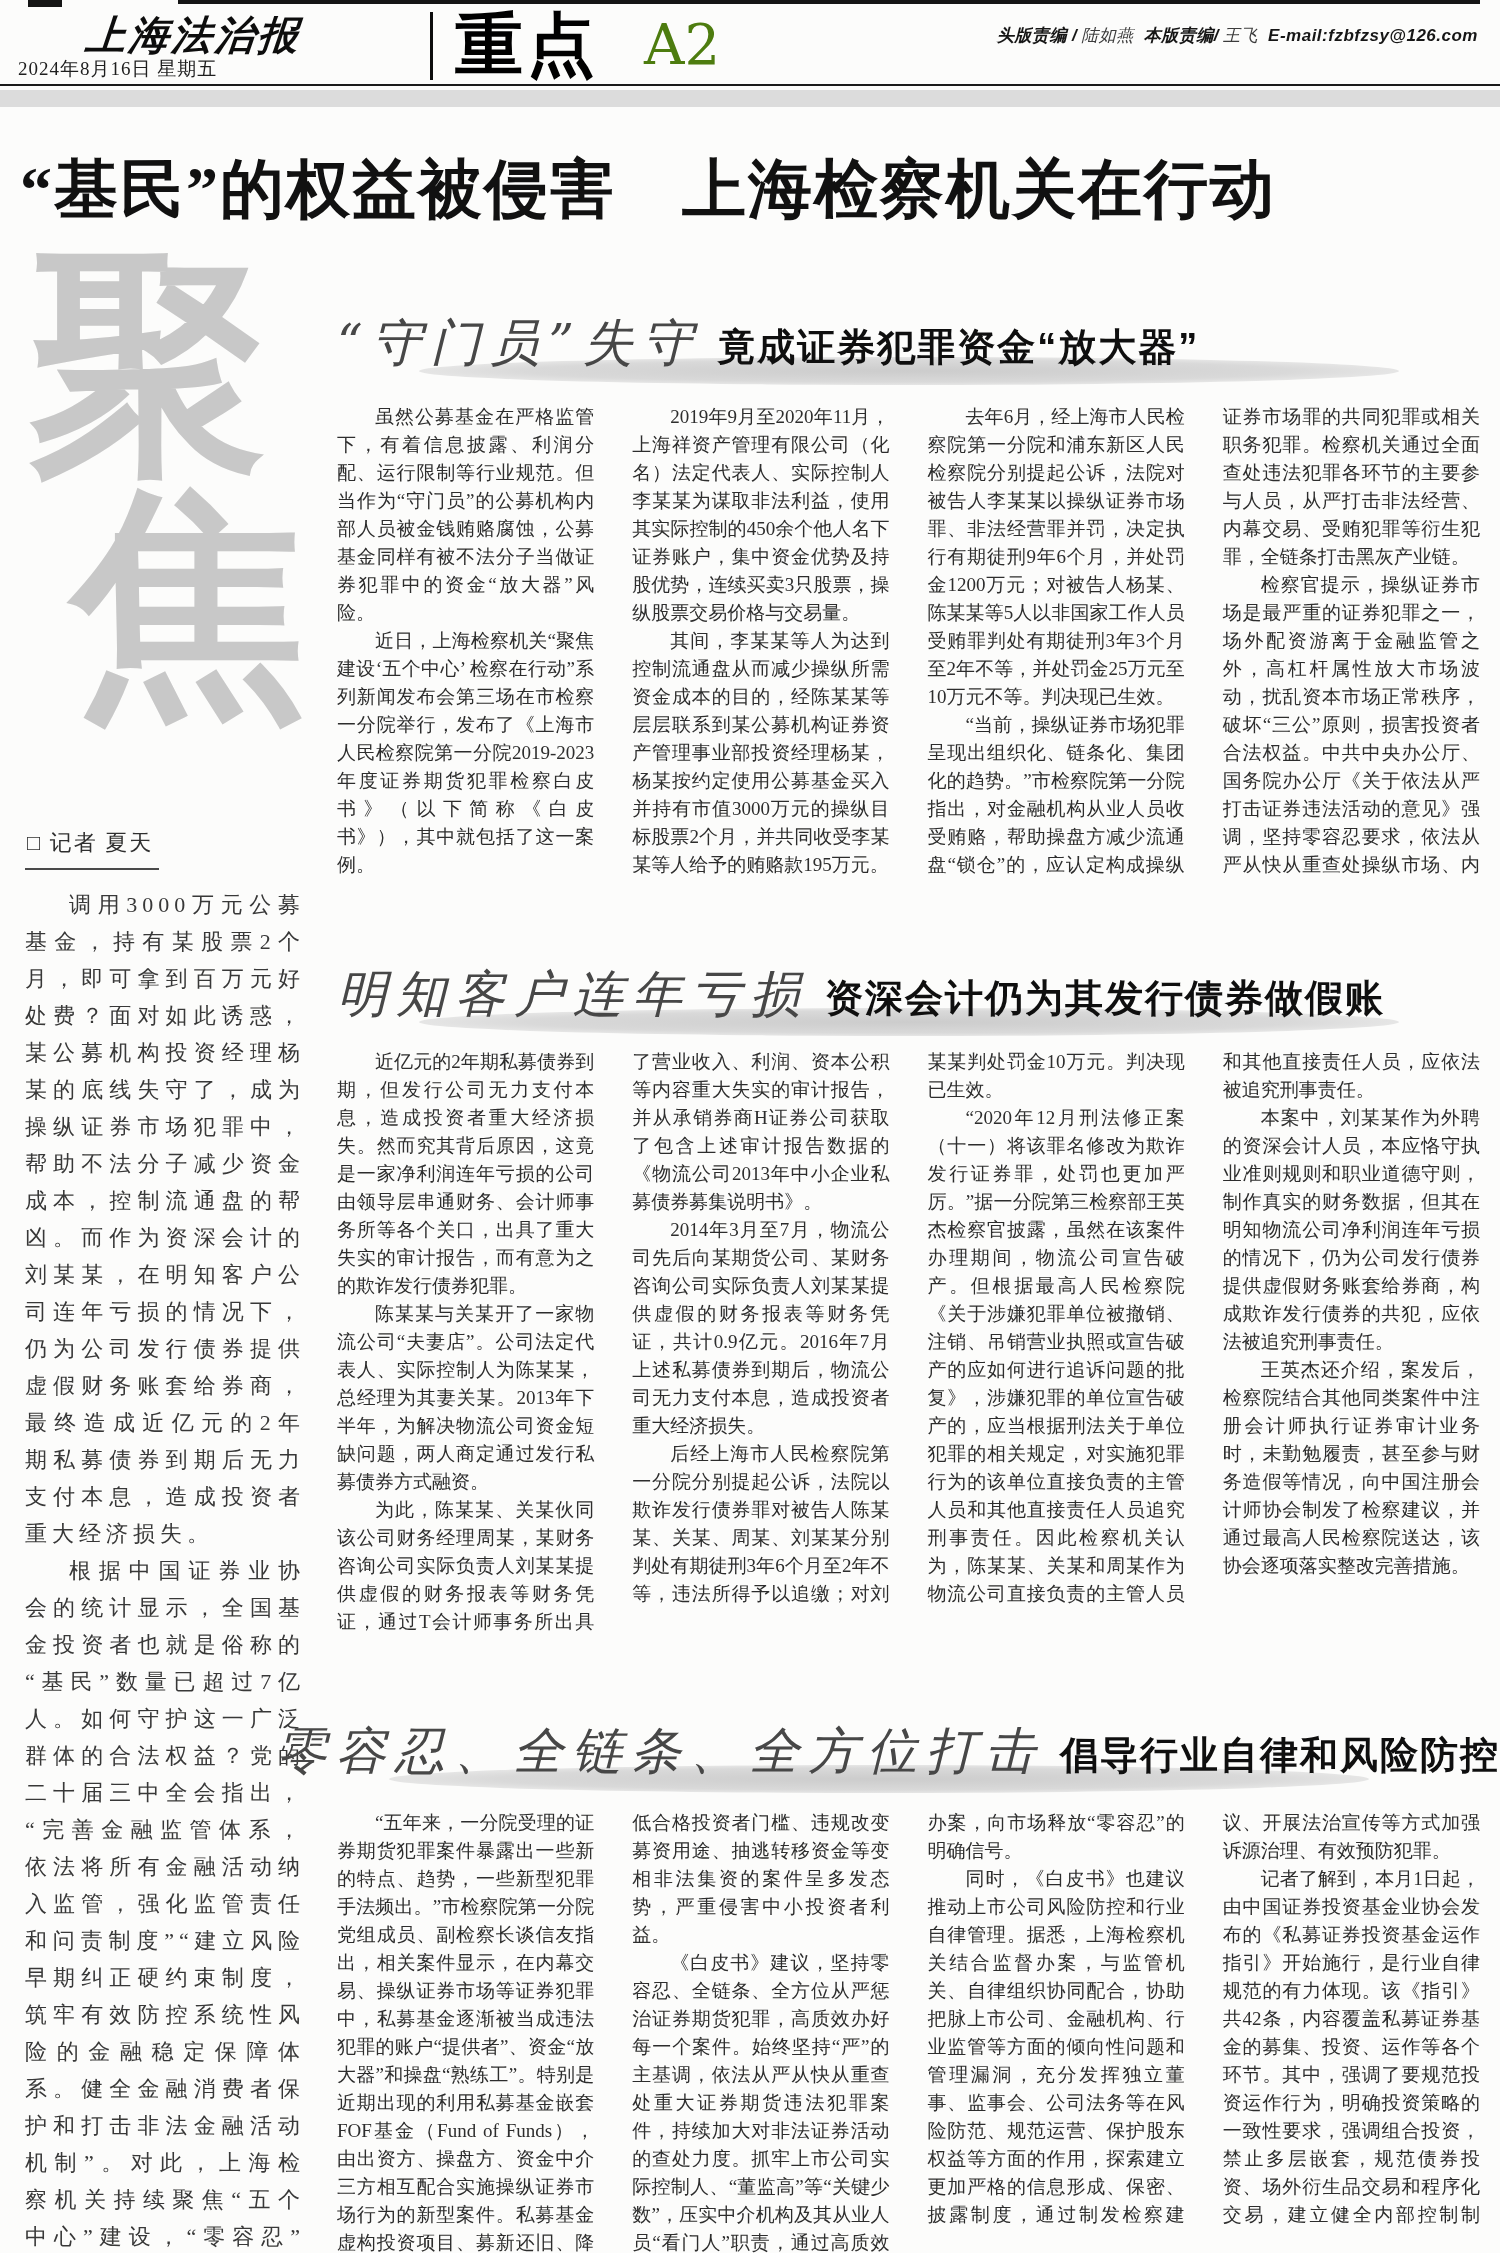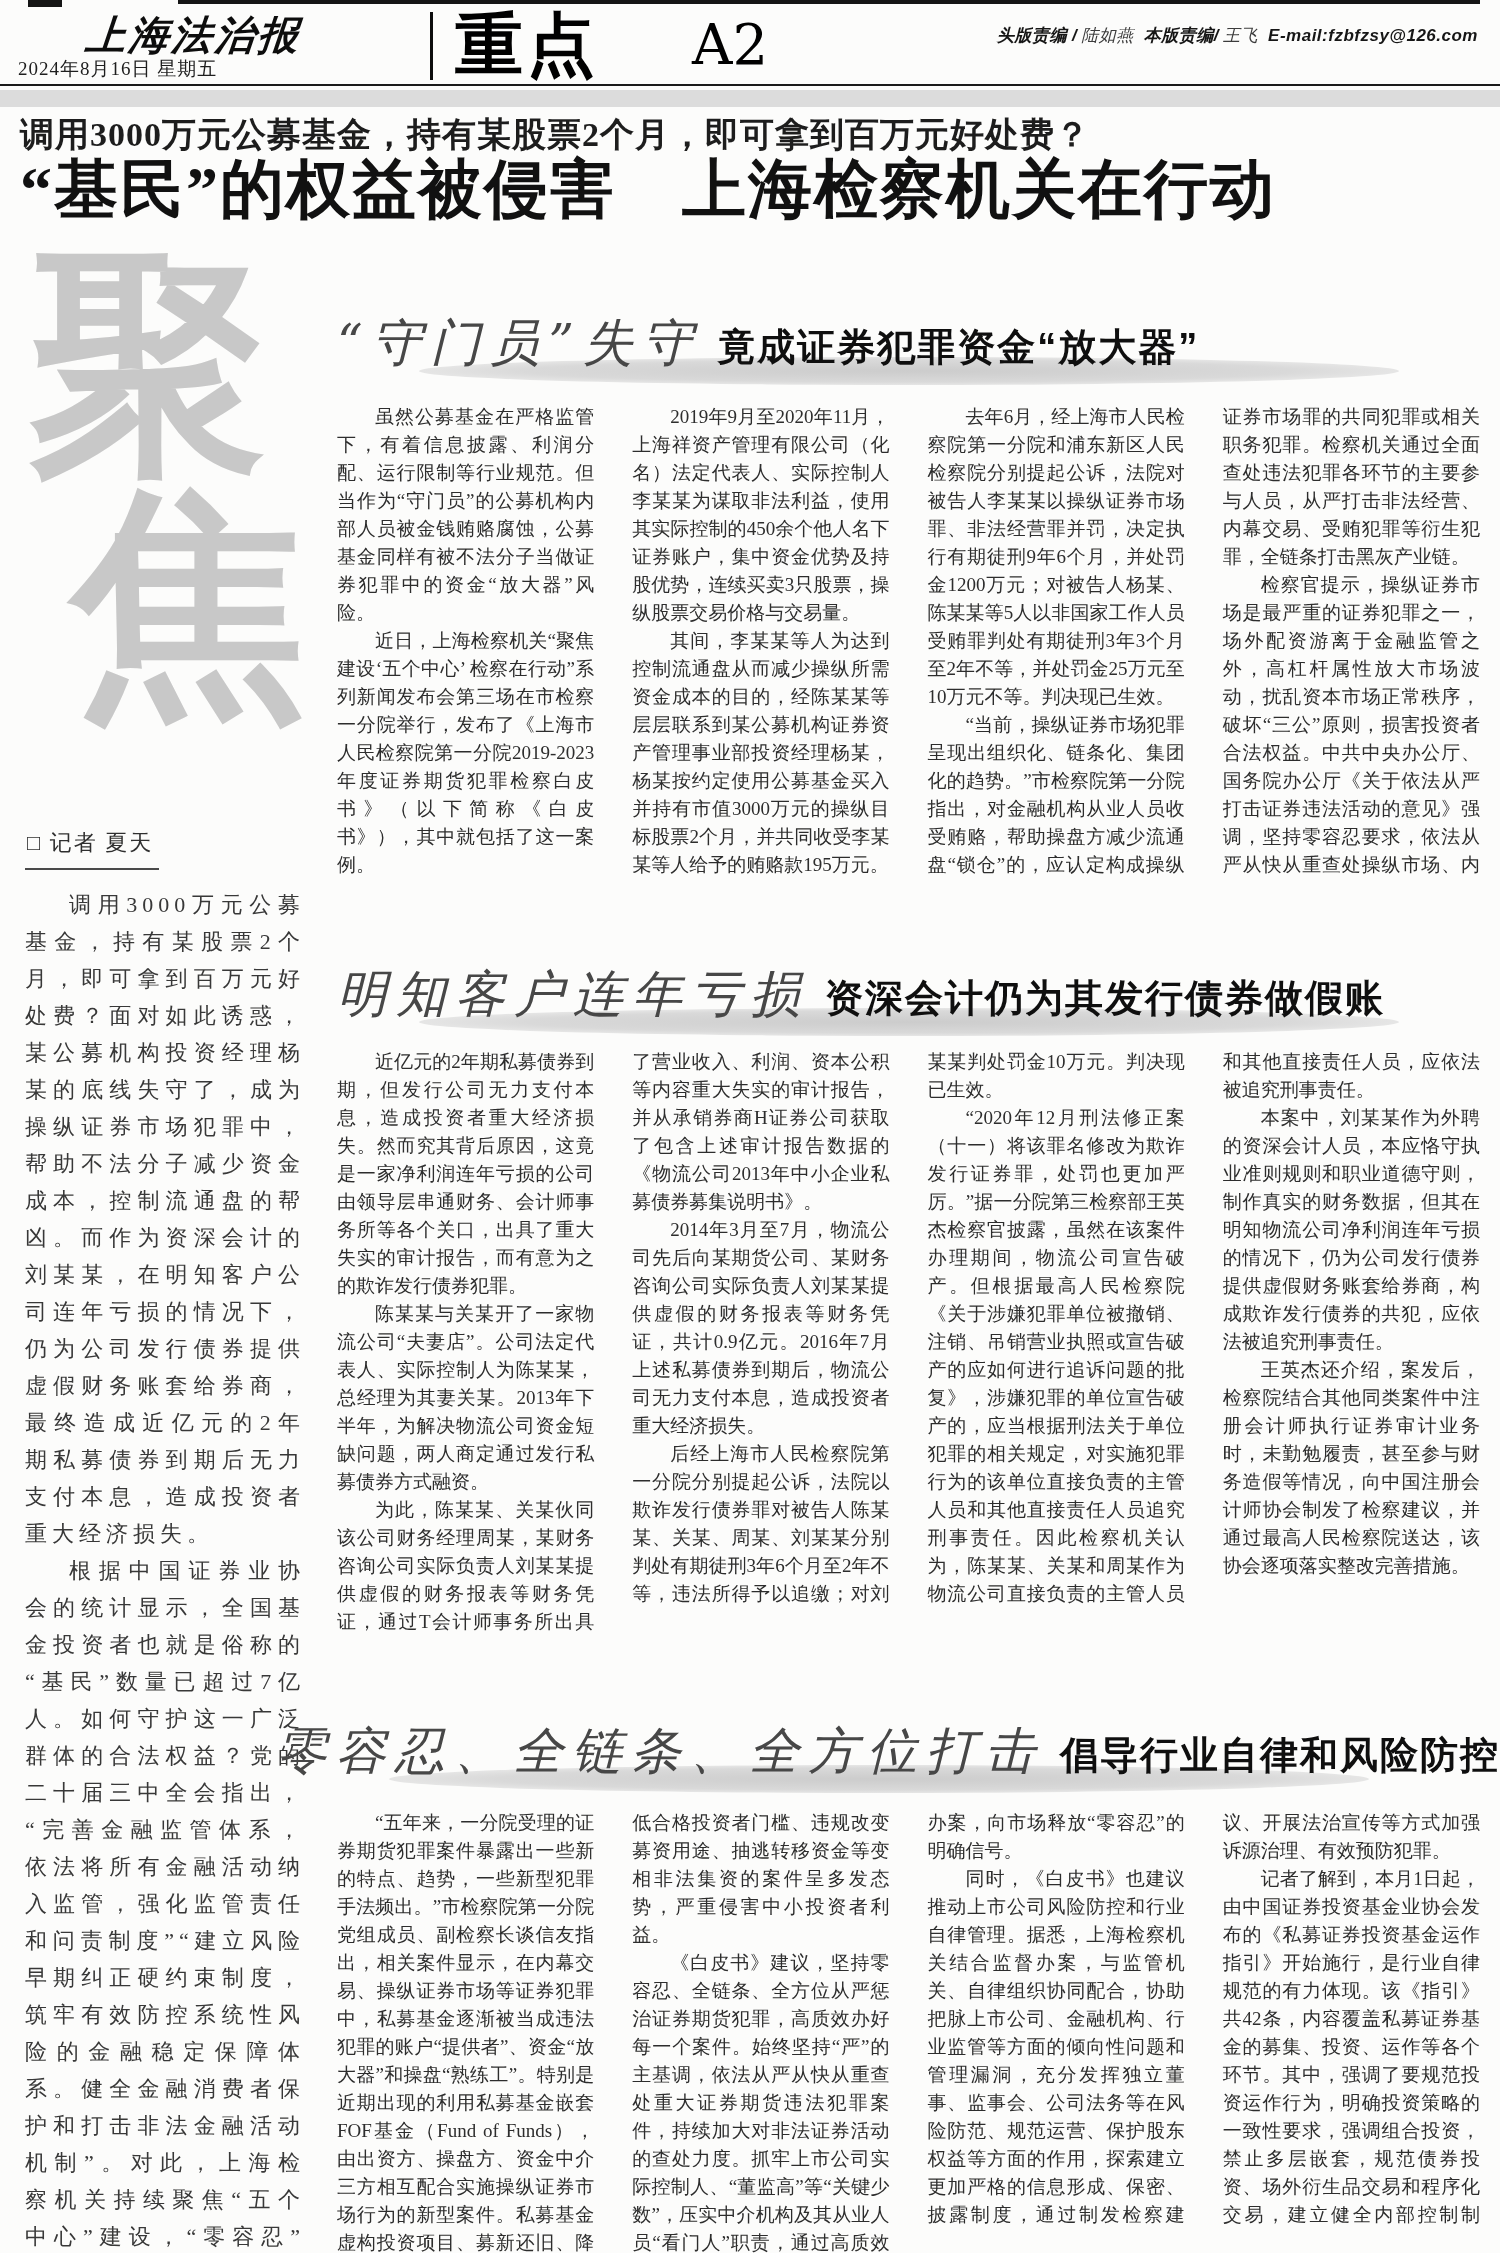--- a/index.html
+++ b/index.html
@@ -8,21 +8,21 @@
   
   .top-rule{position:absolute;left:178px;top:0;width:1302px;height:4px;background:#151515;}
   .top-mark{position:absolute;left:28px;top:0;width:34px;height:7px;background:#151515;}
   
   .masthead{position:absolute;left:86px;top:8px;font-size:40px;font-weight:bold;font-style:italic;
             transform:skewX(-5deg);letter-spacing:3px;color:#0d0d0d;}
   .dateline{position:absolute;left:18px;top:56px;font-size:19px;letter-spacing:1px;color:#1e1e1e;}
   .vdiv{position:absolute;left:430px;top:12px;width:3px;height:68px;background:#0d0d0d;}
   .section-name{position:absolute;left:455px;top:0px;font-size:68px;font-weight:900;
                 font-family:"Liberation Sans",sans-serif;color:#000;letter-spacing:4px;}
-  .page-no{position:absolute;left:692px;top:12px;font-size:56px;color:#000000;
+  .page-no{position:absolute;left:644px;top:12px;font-size:56px;color:#4d7c0f;
            font-family:"DejaVu Serif",serif;}
   .editors{position:absolute;right:22px;top:24px;font-size:17px;color:#161616;letter-spacing:.5px;}
   .editors b{font-family:"Liberation Sans",sans-serif;font-weight:bold;font-style:italic;}
   .editors .nm{color:#3c3c3c;font-style:italic;margin:0 10px 0 4px;}
   .header-rule{position:absolute;left:0;top:84px;width:100%;height:2px;background:#1a1a1a;}
   .gray-band{position:absolute;left:0;top:90px;width:100%;height:17px;background:#dcdcdc;}
   
   .kicker{position:absolute;left:20px;top:112px;font-size:34px;font-weight:bold;color:#1d1d1d;
           letter-spacing:1px;white-space:nowrap;}
   .headline{position:absolute;left:20px;top:146px;width:1462px;font-size:64px;font-weight:900;
@@ -69,21 +69,20 @@
   <div class="dateline">2024年8月16日 星期五</div>
   <div class="vdiv"></div>
   <div class="section-name">重点</div>
   <div class="page-no">A2</div>
   <div class="editors">
     <b>头版责编 /</b><span class="nm">陆如燕</span><b>本版责编/</b><span class="nm">王飞</span><b>E-mail:fzbfzsy@126.com</b>
   </div>
   <div class="header-rule"></div>
   <div class="gray-band"></div>
 
-  <div class="kicker">调用3000万元公募基金，持有某股票2个月，即可拿到百万元好处费？</div>
   <h1 class="headline">“基民”的权益被侵害　上海检察机关在行动</h1>
 
   <aside class="sidebar">
     <div class="wm wm-1">聚</div>
     <div class="wm wm-2">焦</div>
     <div class="byline">□ 记者 夏天</div>
     <div class="intro">
         <p>调用3000万元公募基金，持有某股票2个月，即可拿到百万元好处费？面对如此诱惑，某公募机构投资经理杨某的底线失守了，成为操纵证券市场犯罪中，帮助不法分子减少资金成本，控制流通盘的帮凶。而作为资深会计的刘某某，在明知客户公司连年亏损的情况下，仍为公司发行债券提供虚假财务账套给券商，最终造成近亿元的2年期私募债券到期后无力支付本息，造成投资者重大经济损失。</p>
         <p>根据中国证券业协会的统计显示，全国基金投资者也就是俗称的“基民”数量已超过7亿人。如何守护这一广泛群体的合法权益？党的二十届三中全会指出，“完善金融监管体系，依法将所有金融活动纳入监管，强化监管责任和问责制度”“建立风险早期纠正硬约束制度，筑牢有效防控系统性风险的金融稳定保障体系。健全金融消费者保护和打击非法金融活动机制”。对此，上海检察机关持续聚焦“五个中心”建设，“零容忍”打击证券期货犯罪，服务保障金融高质量发展。</p>
       </div>

